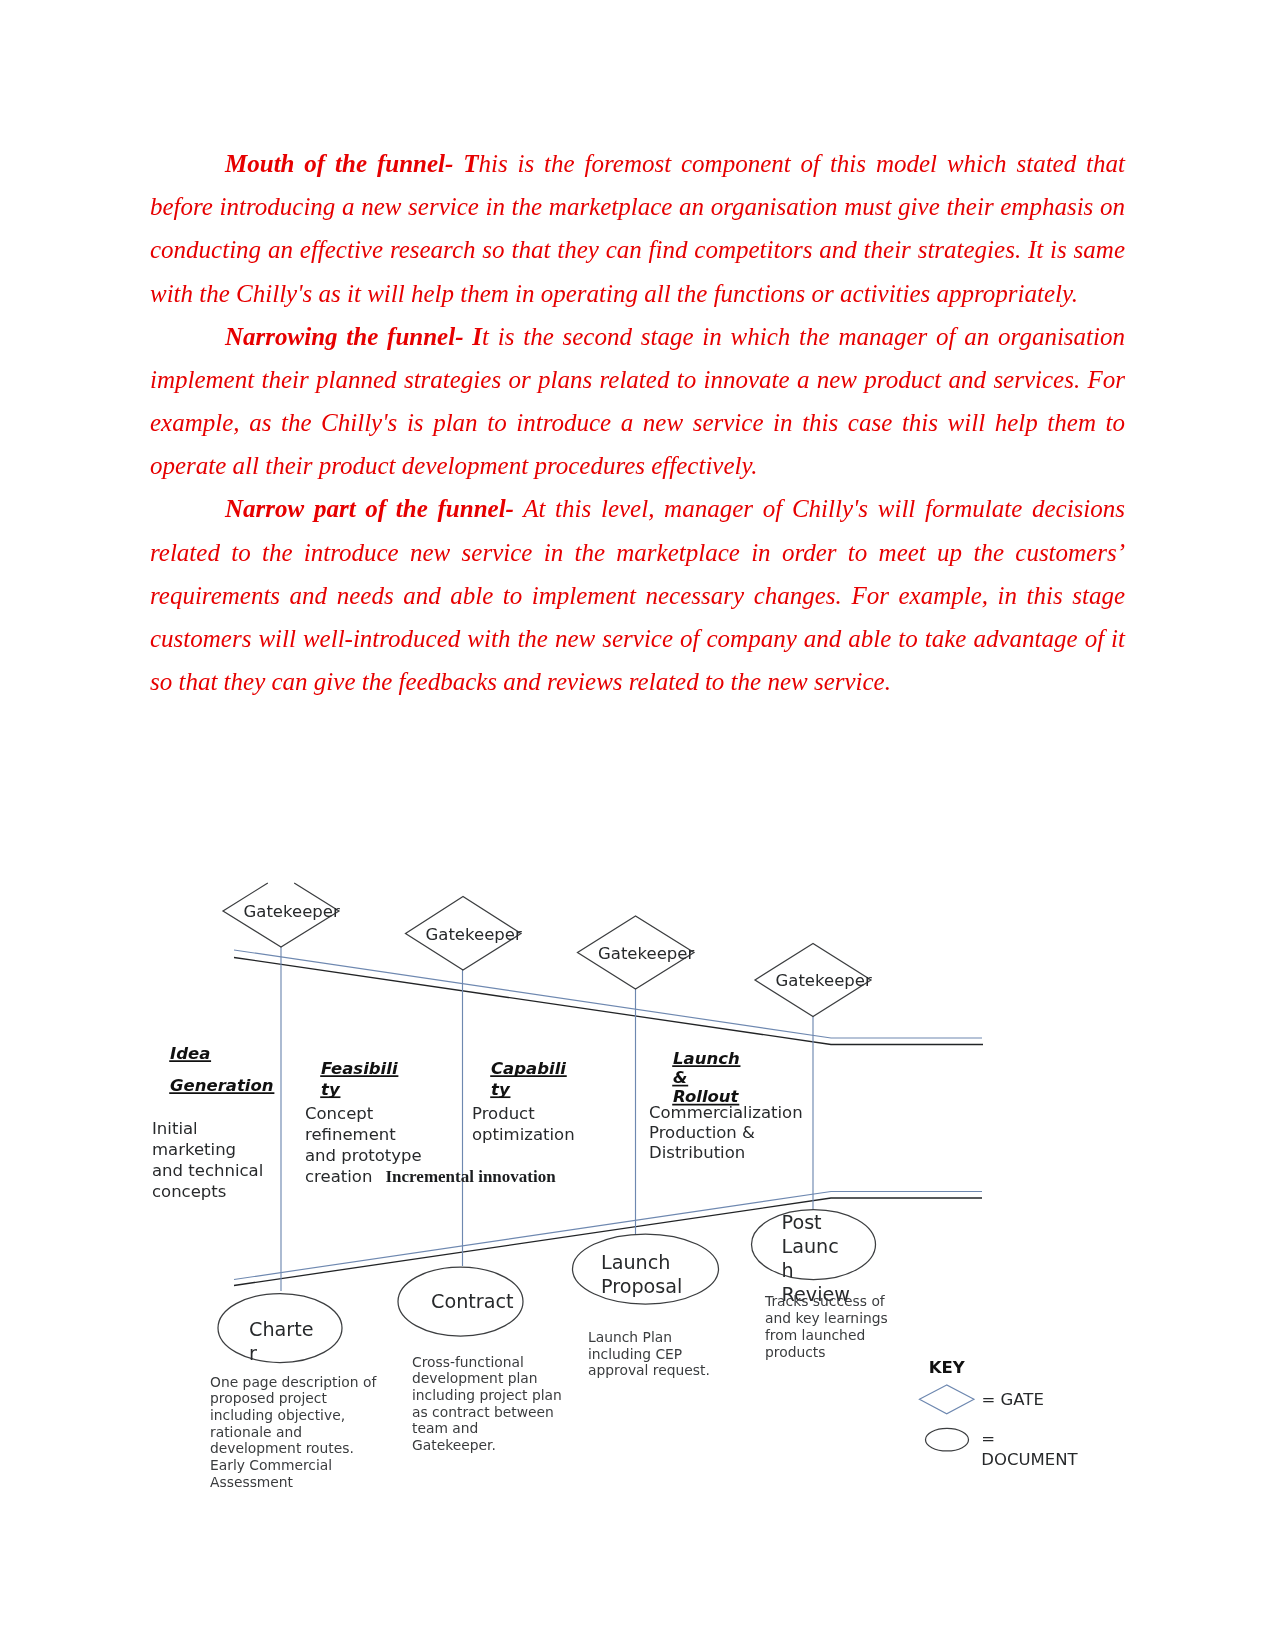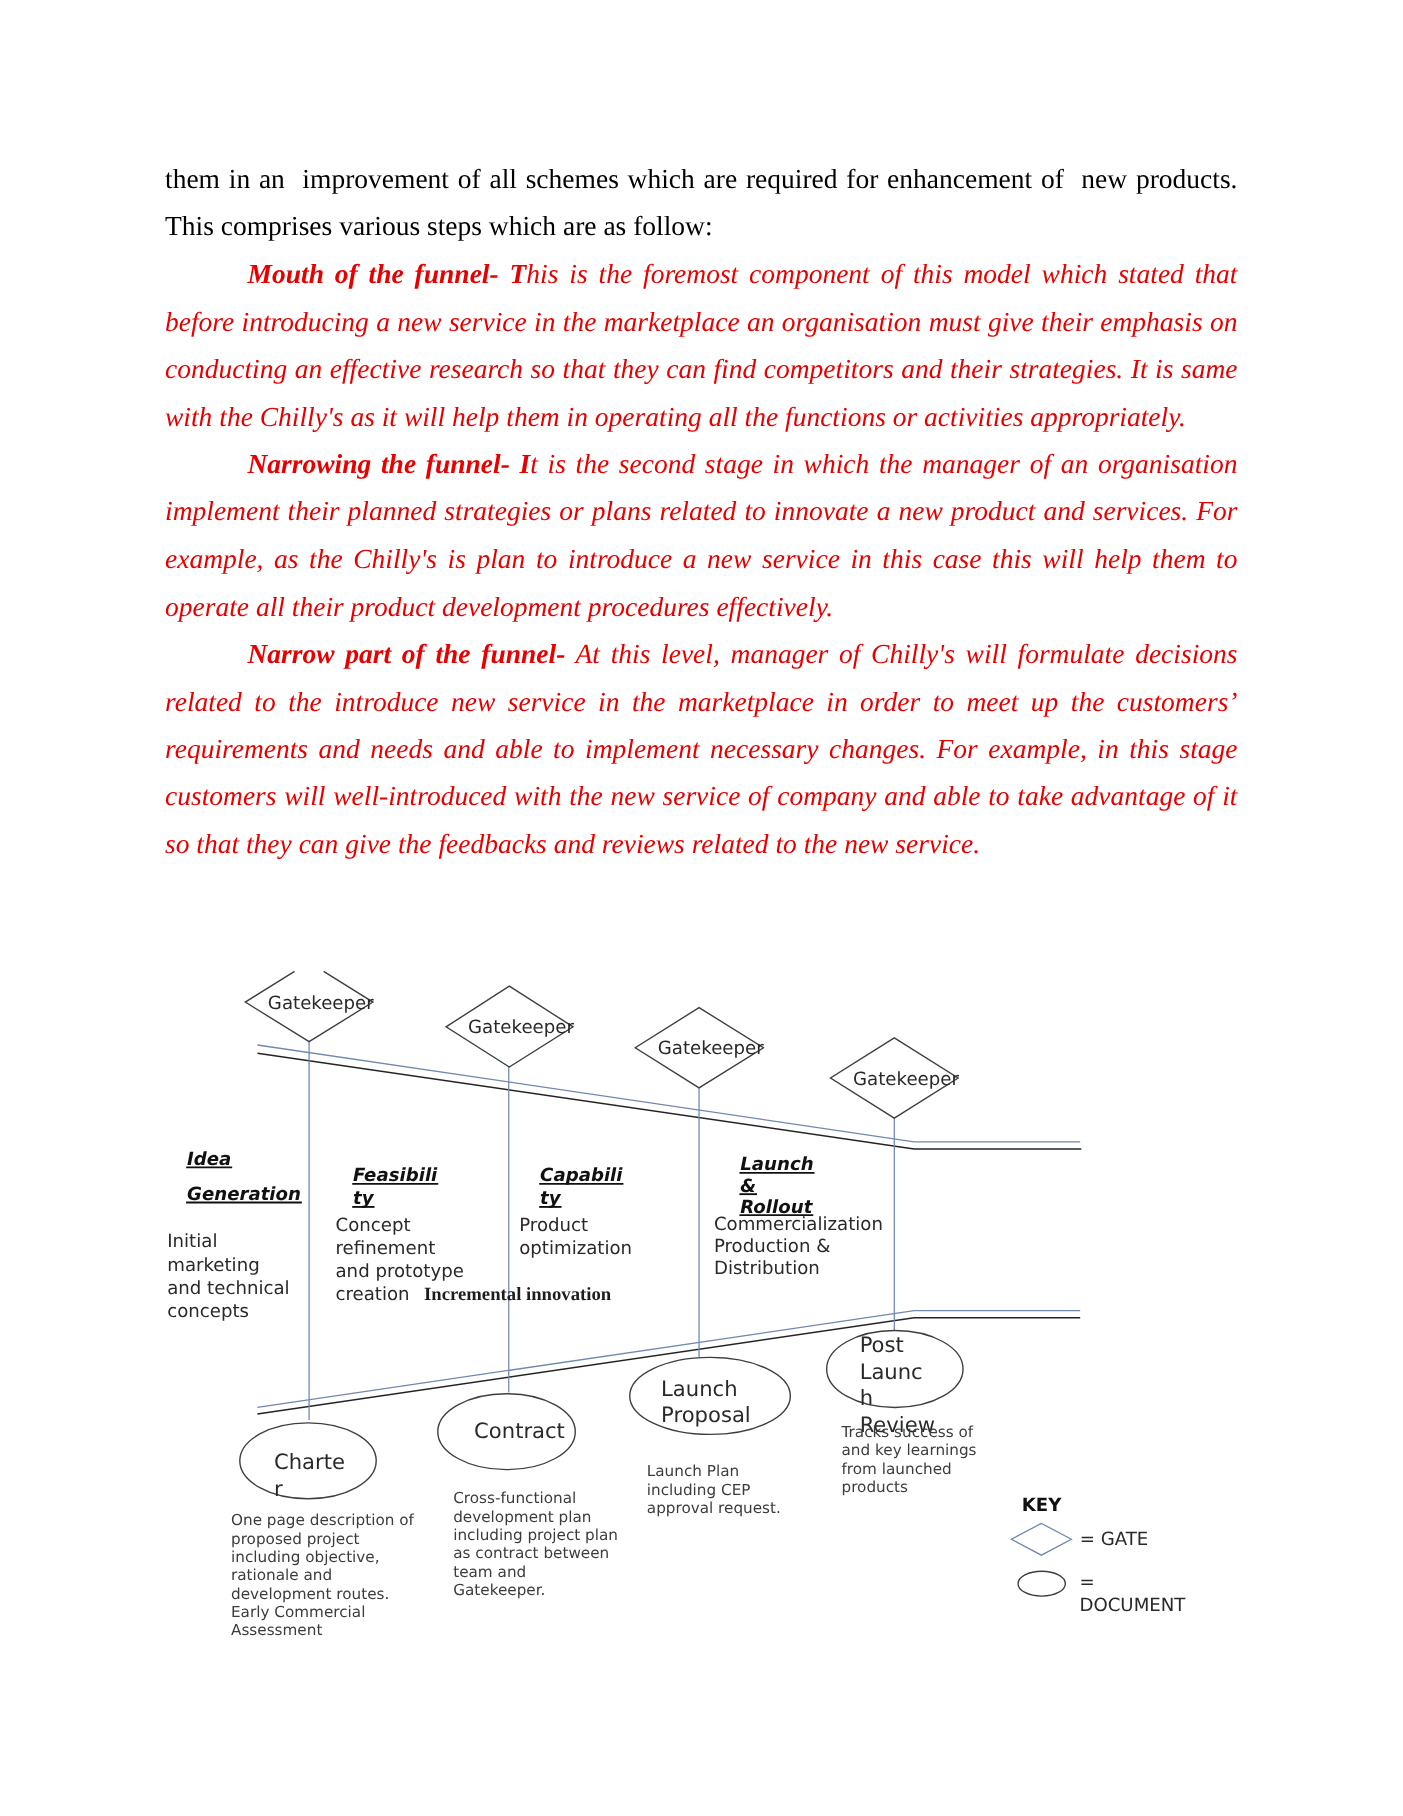--- a/index.html
+++ b/index.html
@@ -28,21 +28,20 @@
   .stroke-dark{fill:none;stroke:#3c3e40;stroke-width:1.25;}
   .stroke-blue{fill:none;stroke:#6e88b0;stroke-width:1.15;}
   .stroke-black{fill:none;stroke:#222426;stroke-width:1.3;}
 </style>
 </head>
 <body>
 
 <div class="page">
 
   <div class="body-text">
-    <p><span>them in an  improvement of all schemes which are required for enhancement of  new products. This comprises various steps which are as follow:</span></p>
     <p class="indent" style="color: rgb(230, 0, 0);"><b>Mouth of the funnel- T</b><span>his is the foremost component of this model which stated that before introducing a new service in the marketplace an organisation must give their emphasis on conducting an effective research so that they can find competitors and their strategies. It is same with the Chilly's as it will help them in operating all the functions or activities appropriately.</span></p>
     <p class="indent" style="color: rgb(230, 0, 0);"><b>Narrowing the funnel- I</b><span>t is the second stage in which the manager of an organisation implement their planned strategies or plans related to innovate a new product and services. For example, as the Chilly's is plan to introduce a new service in this case this will help them to operate all their product development procedures effectively.</span></p>
     <p class="indent" style="color: rgb(230, 0, 0);"><b>Narrow part of the funnel-</b><span> At this level, manager of Chilly's will formulate decisions related to the introduce new service in the marketplace in order to meet up the customers’ requirements and needs and able to implement necessary changes. For example, in this stage customers will well-introduced with the new service of company and able to take advantage of it so that they can give the feedbacks and reviews related to the new service.</span></p>
   </div>
 
   <svg class="diagram" viewBox="0 0 1275 1651" width="1275" height="1651">
 
     <g>
       <path class="stroke-blue" d="M234 950 L831 1038 L982 1038"></path>
       <path class="stroke-black" d="M234 957.5 L831 1044.5 L983 1044.5"></path>

